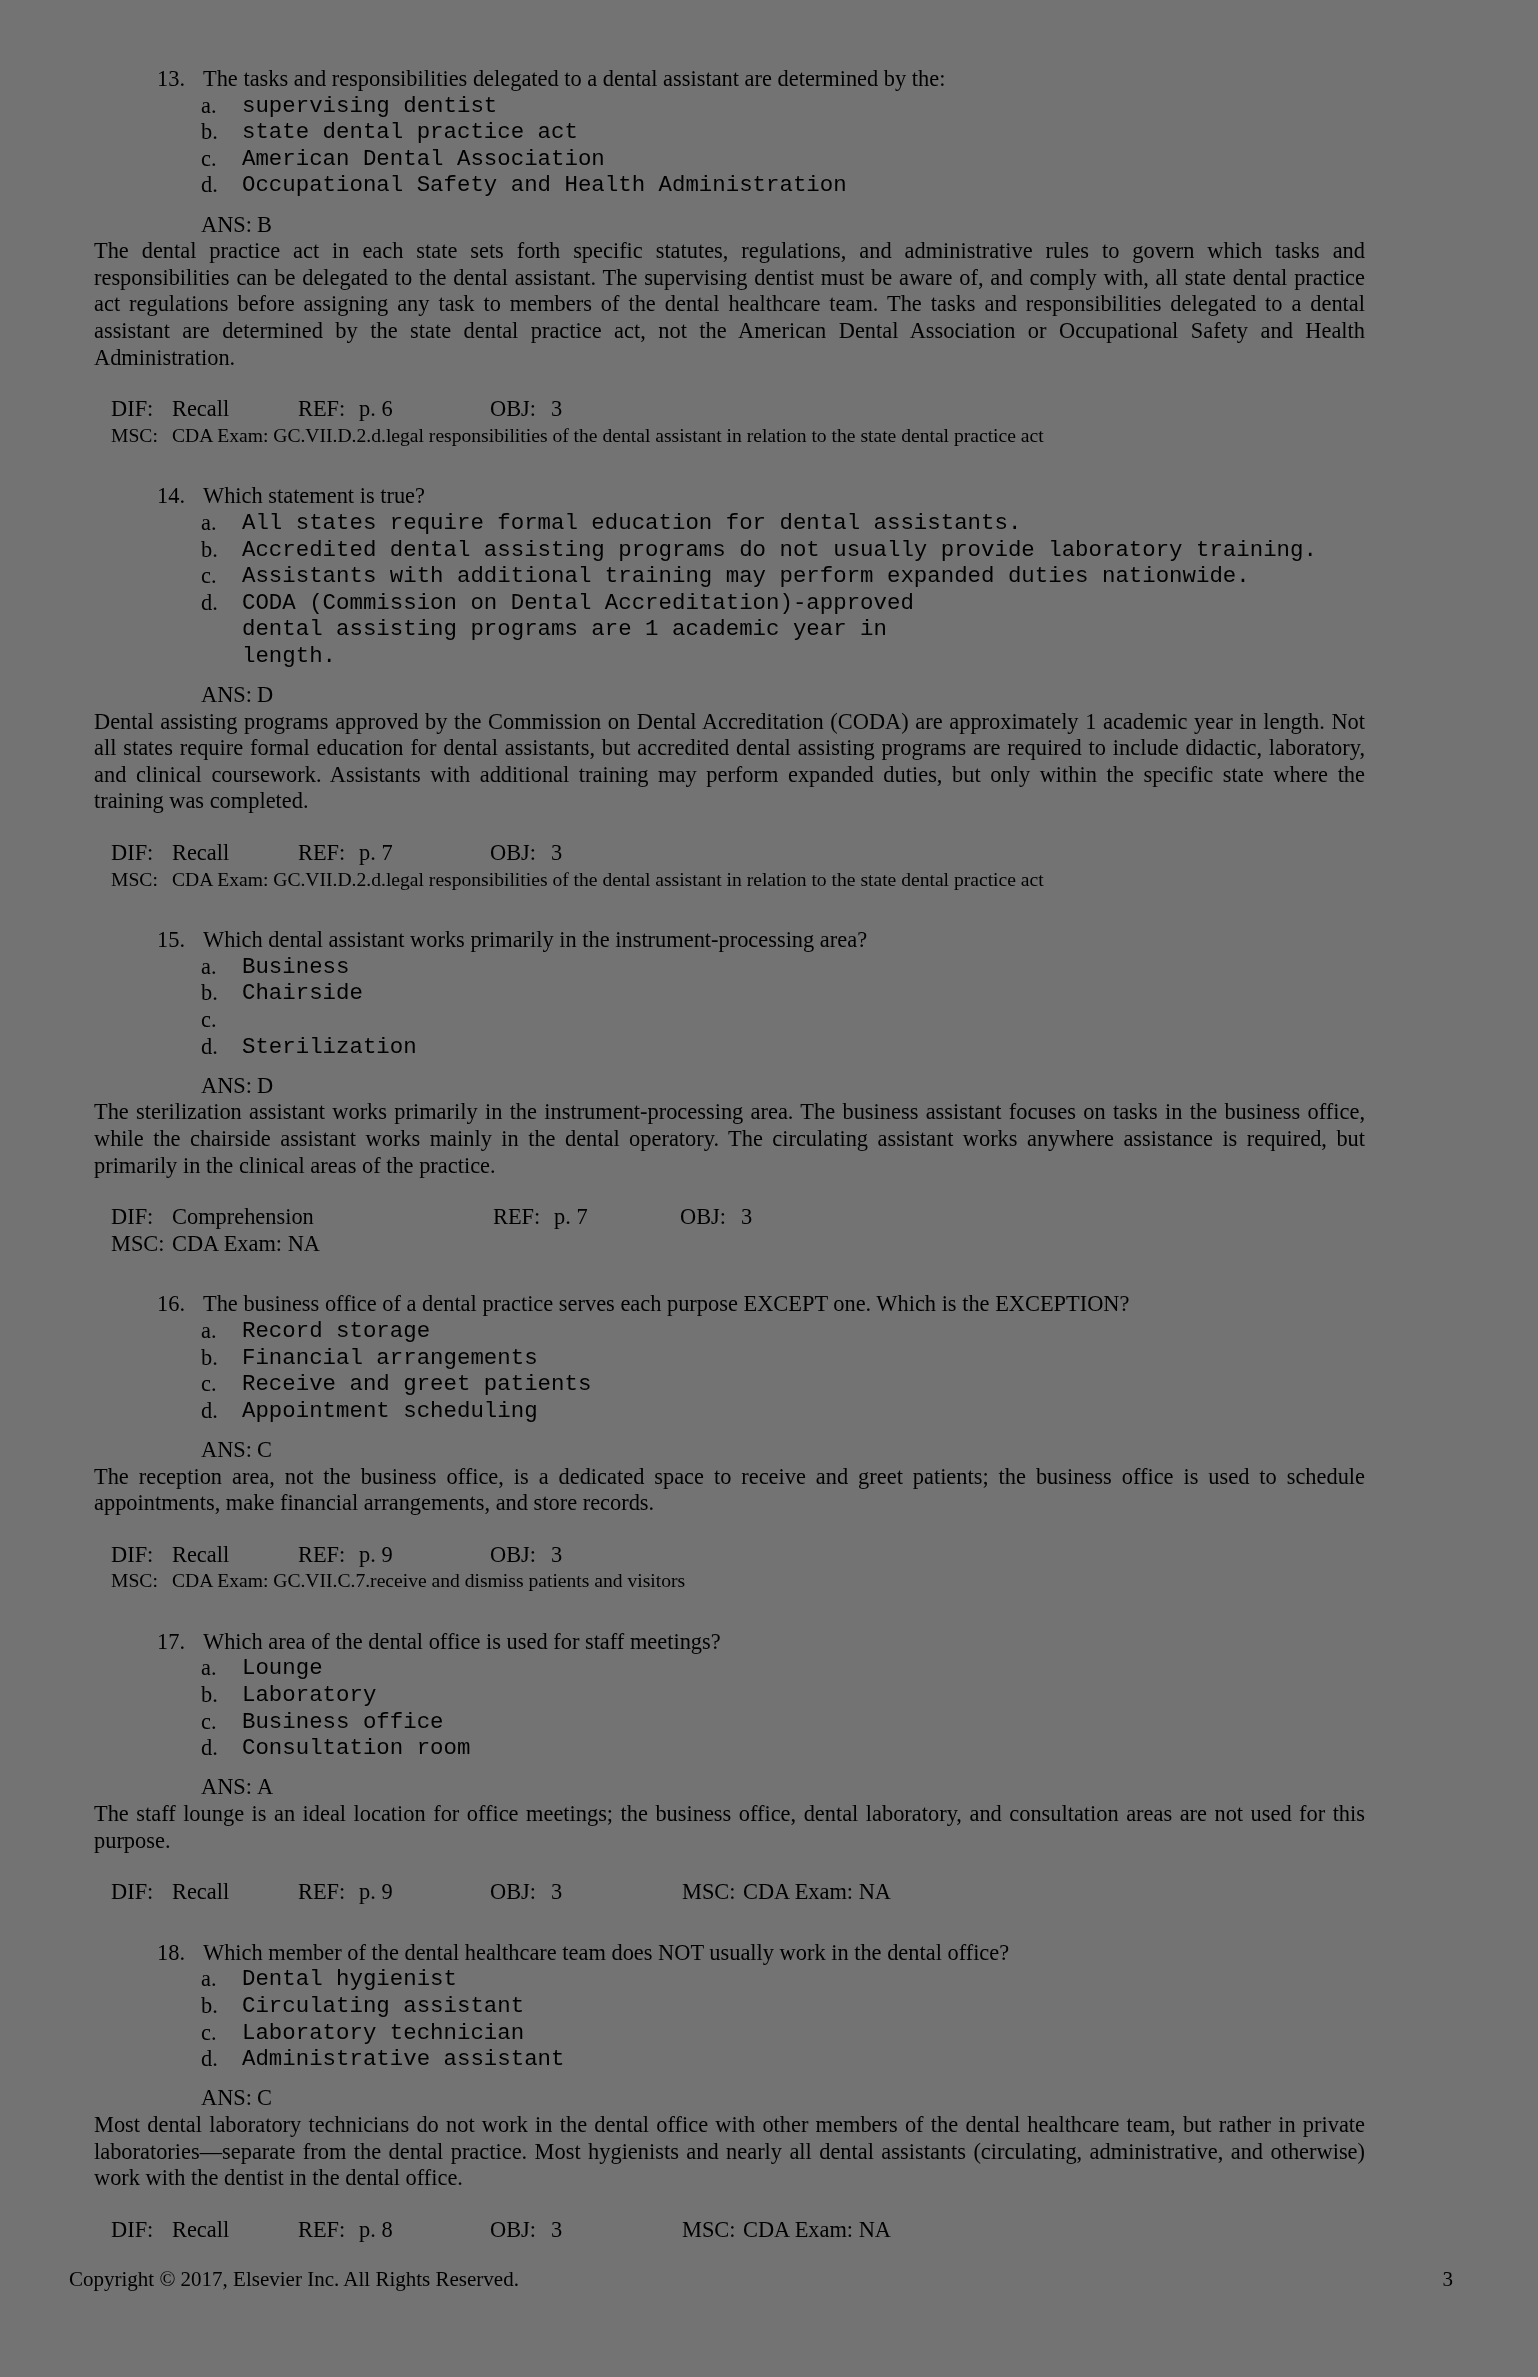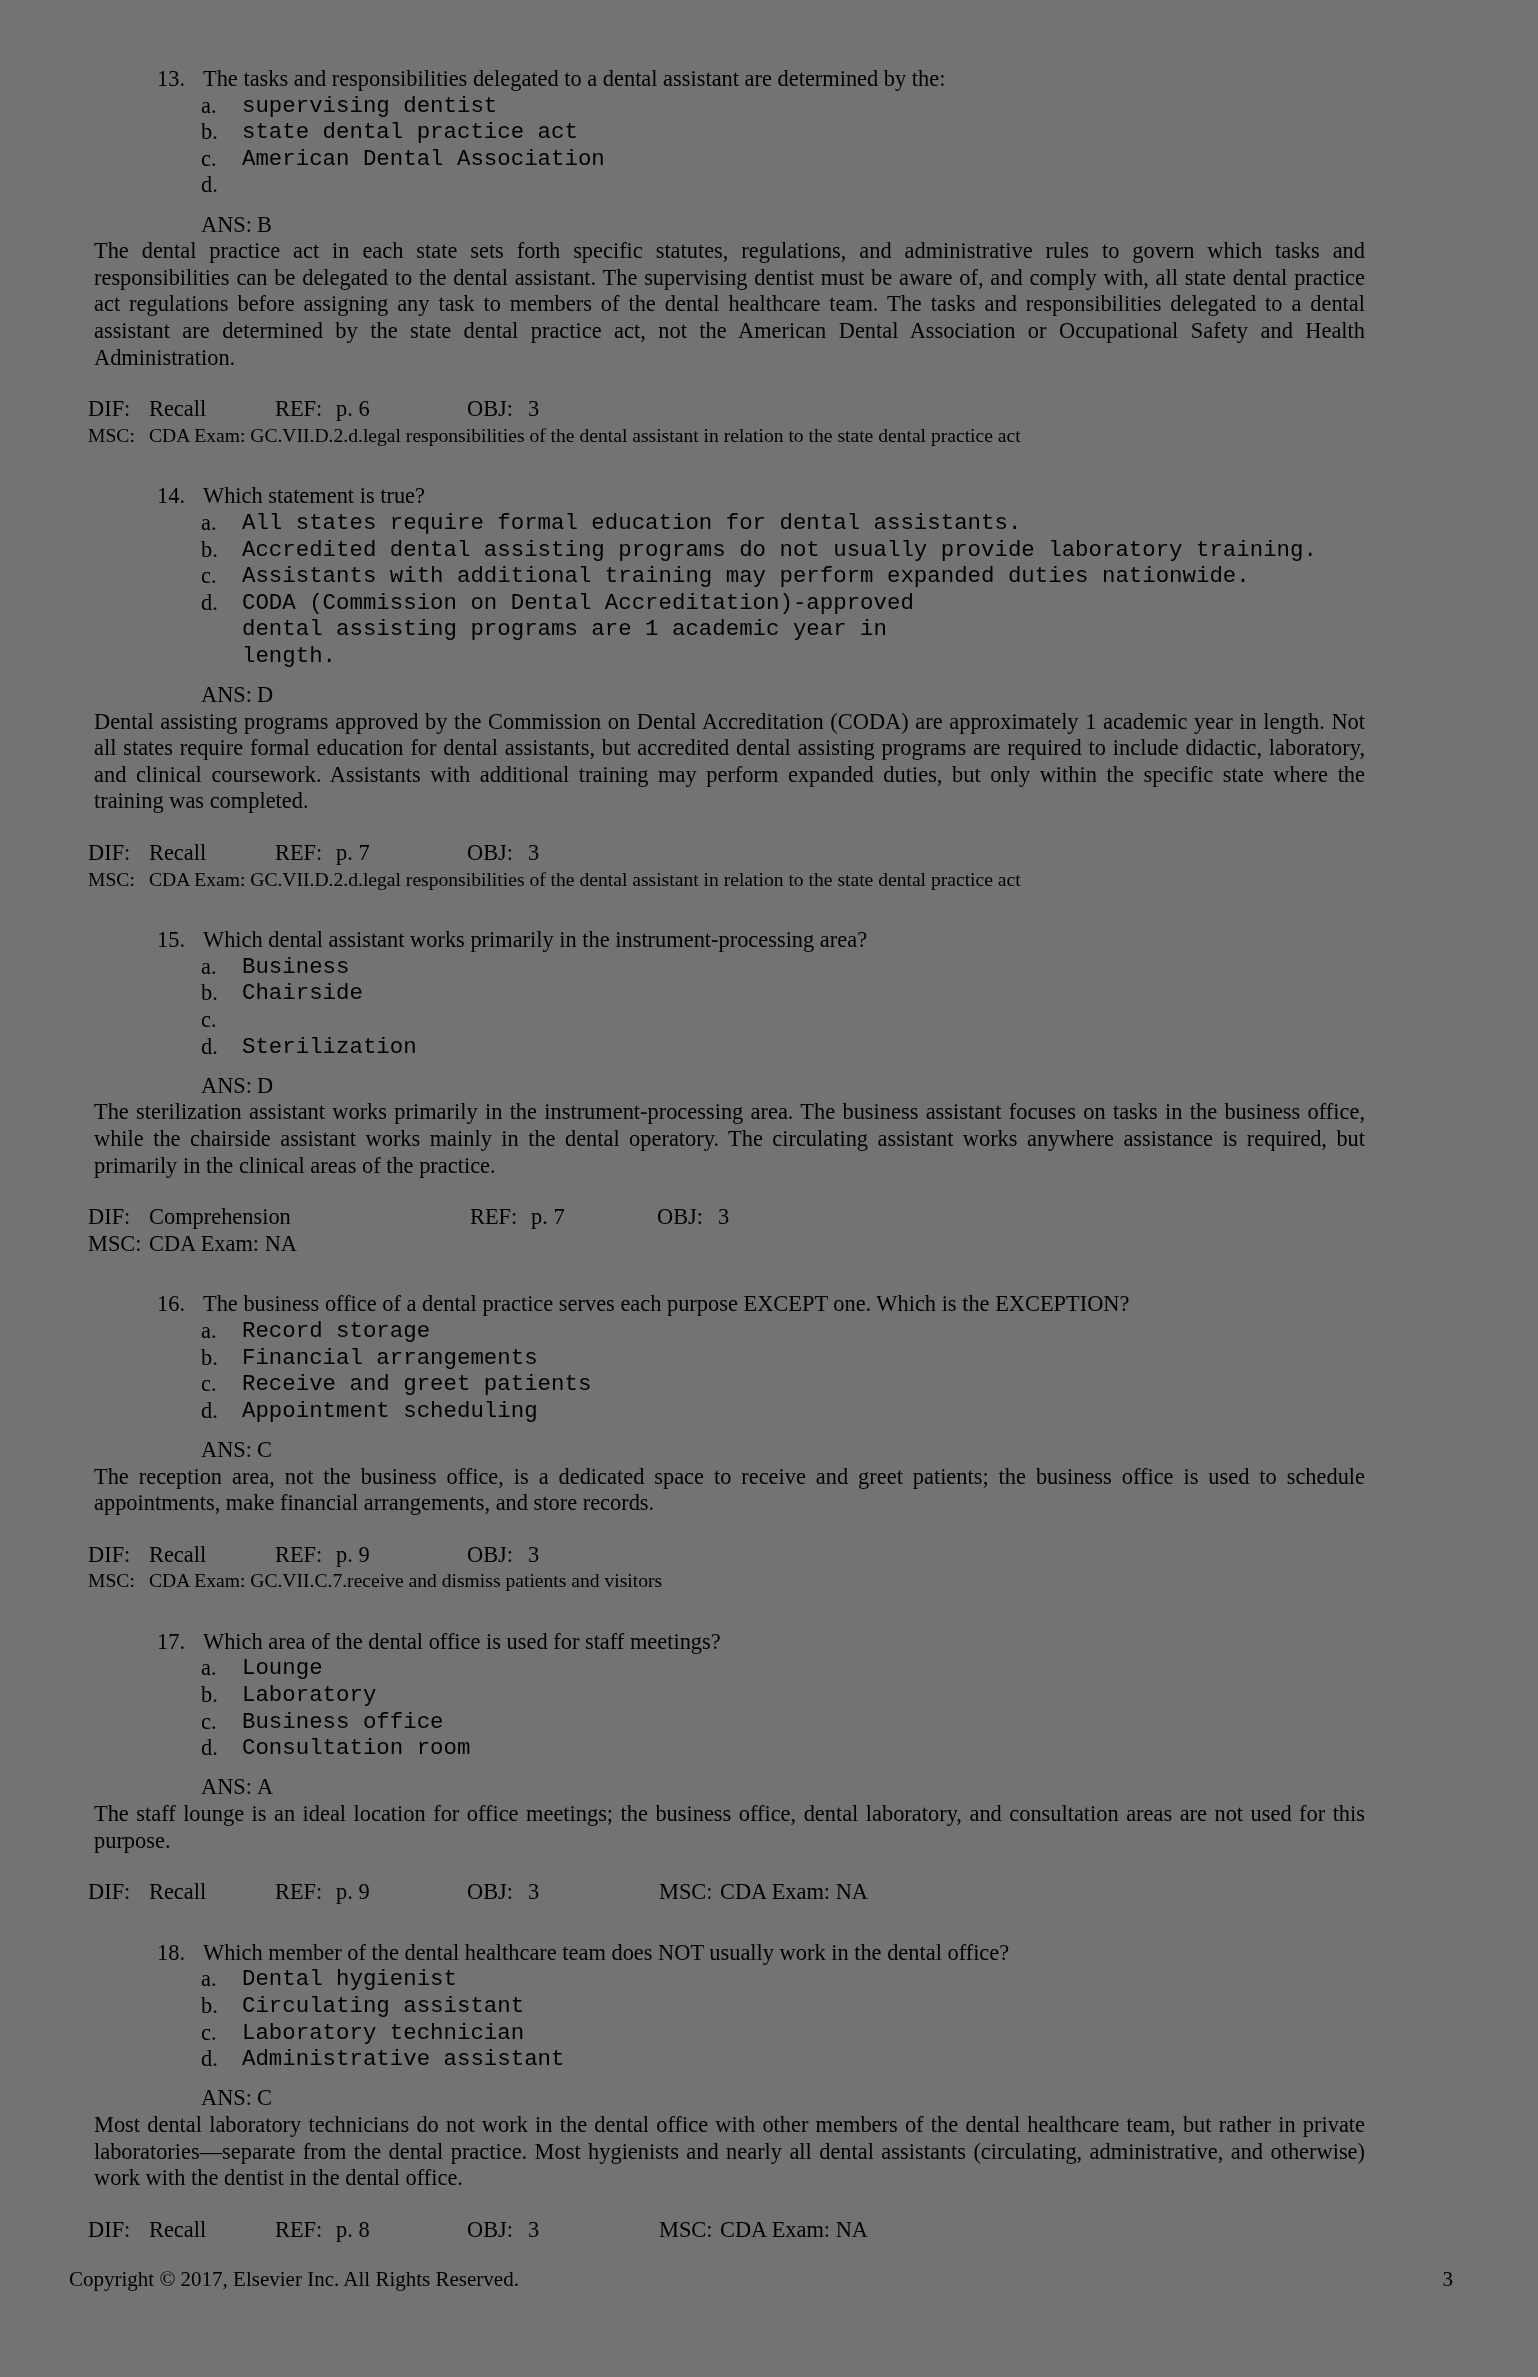--- a/index.html
+++ b/index.html
@@ -21,21 +21,21 @@
   .q-stem { flex: 1; }
   .opt-row { display: flex; padding-left: 201px; }
   .opt-letter { width: 41px; flex-shrink: 0; }
   .opt-text { flex: 1; font-family: Liberation Mono, monospace; }
   .opt-text.narrow { max-width: 689px; }
   .ans-block { margin-top: 12.6px; }
   .ans-row { display: flex; padding-left: 201px; }
   .ans-label { width: 56px; flex-shrink: 0; }
   .explanation { margin-left: 94px; width: 1271px; text-align: justify; }
   .meta-block { margin-top: 25px; }
-  .meta-line { display: flex; padding-left: 88px; }
+  .meta-line { display: flex; padding-left: 111px; }
   .seg { display: flex; flex-shrink: 0; }
   .m-lbl { width: 61px; flex-shrink: 0; }
   .wA { width: 187px; }
   .wB { width: 192px; }
   .wC { width: 382px; }
   .msc-small { font-size: 19.6px; }
   .footer {
     position: absolute;
     top: 2266px;
     left: 69px;
@@ -63,20 +63,21 @@
       <div class="opt-row">
         <span class="opt-letter">b.</span>
         <span class="opt-text">state dental practice act</span>
       </div>
       <div class="opt-row">
         <span class="opt-letter">c.</span>
         <span class="opt-text">American Dental Association</span>
       </div>
       <div class="opt-row">
         <span class="opt-letter">d.</span>
+        <span class="opt-text">Occupational Safety and Health Administration</span>
       </div>
       <div class="ans-block">
         <div class="ans-row">
           <span class="ans-label">ANS:</span>
           <span>B</span>
         </div>
         <div class="explanation">The dental practice act in each state sets forth specific statutes, regulations, and administrative rules to govern which tasks and responsibilities can be delegated to the dental assistant. The supervising dentist must be aware of, and comply with, all state dental practice act regulations before assigning any task to members of the dental healthcare team. The tasks and responsibilities delegated to a dental assistant are determined by the state dental practice act, not the American Dental Association or Occupational Safety and Health Administration.</div>
       </div>
       <div class="meta-block">
         <div class="meta-line">

